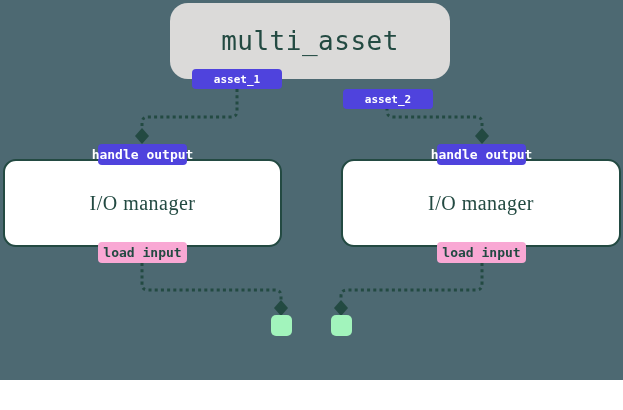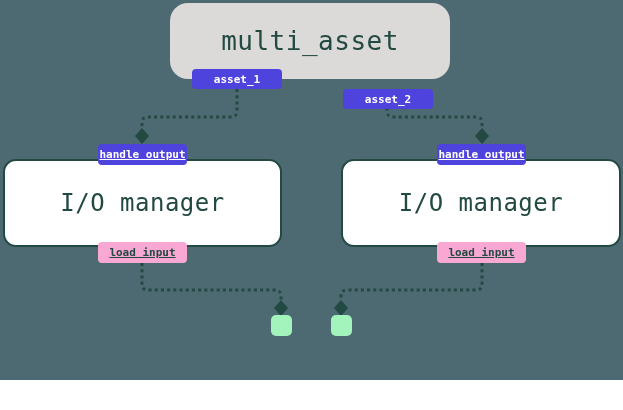--- a/index.html
+++ b/index.html
@@ -31,40 +31,40 @@
     border-radius: 18px;
     color: #234a42;
   }
   .node-white {
     background: #ffffff;
     border: 2.5px solid #234a42;
     border-radius: 13px;
     color: #234a42;
   }
   .big-label   { font-size: 26px; font-weight: 500; letter-spacing: 0.5px; }
-  .mid-label   { font-size: 24px; font-weight: 500; letter-spacing: 0.5px; }
+  .mid-label   { font-size: 20px; font-weight: 500; letter-spacing: 0.5px; font-family: Liberation Serif, serif; }
   .multi-asset { left: 170px; top: 3px;   width: 280px; height: 76px; }
   .io-left     { left: 3px;   top: 159px; width: 279px; height: 88px; }
   .io-right    { left: 341px; top: 159px; width: 280px; height: 88px; }
   .asset-node  { left: 173px; top: 328px; width: 279px; height: 78px; }
   .badge {
     position: absolute;
     display: flex;
     align-items: center;
     justify-content: center;
     box-sizing: border-box;
     border-radius: 4px;
     z-index: 3;
     font-weight: bold;
     white-space: nowrap;
   }
   .badge-purple { background: #4f43dd; color: #ffffff; }
   .badge-mint   { background: #f9a8d4; color: #234a42; }
   .port-badge   { width: 90px; height: 20px; font-size: 11px; }
-  .io-badge     { width: 89px; height: 21px; font-size: 11px; text-decoration: underline; }
+  .io-badge     { width: 89px; height: 21px; font-size: 13px; }
   .b-asset1         { left: 192px; top: 69px; }
   .b-asset2         { left: 343px; top: 69px; margin-top: 20px; }
   .b-handle-left    { left: 98px;  top: 144px; }
   .b-handle-right   { left: 437px; top: 144px; }
   .b-load-left      { left: 98px;  top: 242px; }
   .b-load-right     { left: 437px; top: 242px; }
   .in-square {
     position: absolute;
     width: 21px; height: 21px;
     background: #a2f4bc;

